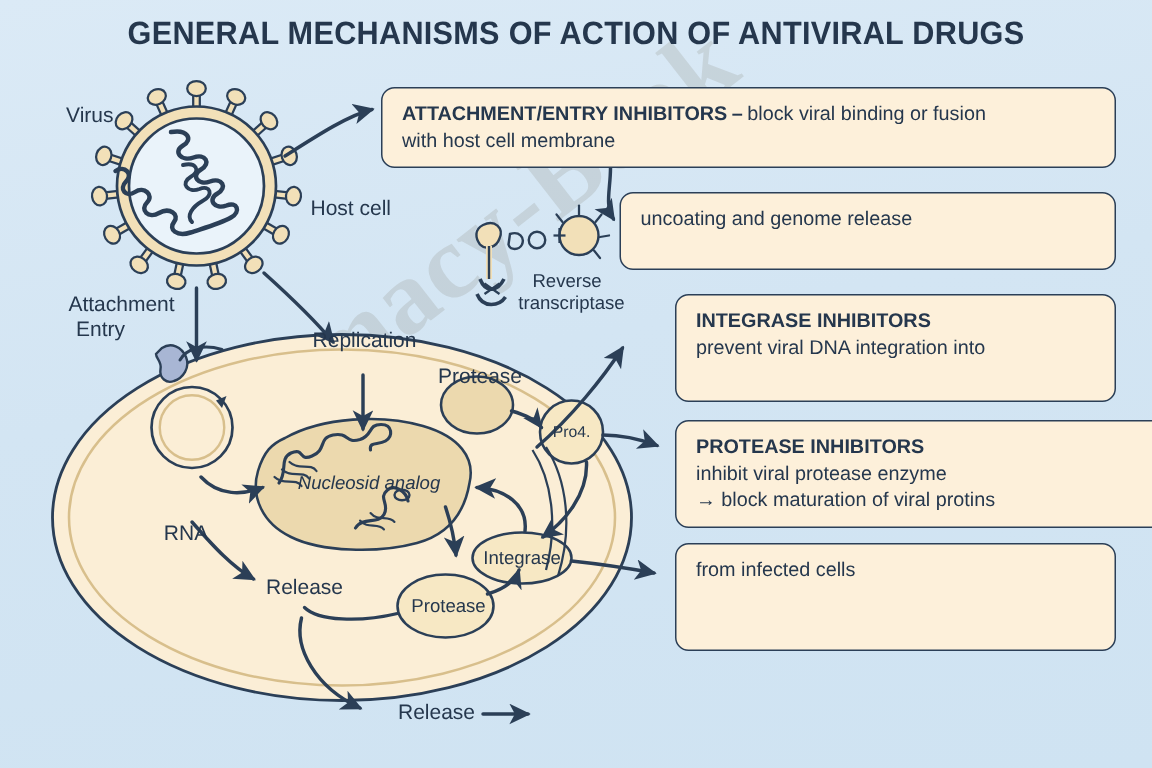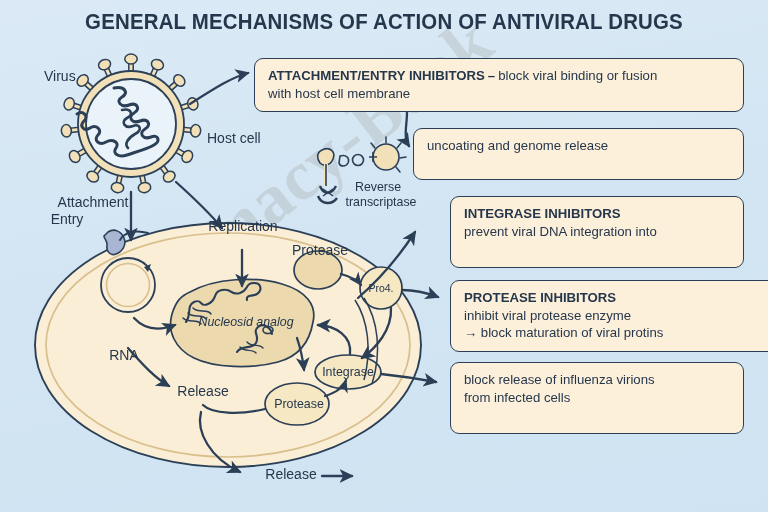--- a/index.html
+++ b/index.html
@@ -275,21 +275,21 @@
     </g>
 
     <g fill="none" stroke="#2b3f57" stroke-width="1.5">
       <path d="M355,300 C368,320 372,350 364,380"></path>
       <path d="M364,298 C378,320 382,352 372,384"></path>
     </g>
   </svg>
 
   <div class="lbl" style="left:44px;top:68px;">Virus</div>
   <div class="lbl" style="left:207px;top:130px;">Host cell</div>
-  <div class="lbl c" style="left:81px;top:194px;margin-left:12px;">Attachment</div>
+  <div class="lbl c" style="left:81px;top:194px;">Attachment</div>
   <div class="lbl c" style="left:67px;top:211px;">Entry</div>
   <div class="lbl c" style="left:243px;top:218px;">Replication</div>
   <div class="lbl c small" style="left:378px;top:180px;">Reverse</div>
   <div class="lbl c small" style="left:381px;top:195px;">transcriptase</div>
   <div class="lbl c" style="left:320px;top:242px;">Protease</div>
   <div class="lbl c tiny" style="left:381px;top:282px;">Pro4.</div>
   <div class="lbl c small" style="left:246px;top:315px;font-style:italic;">Nucleosid analog</div>
   <div class="lbl c small" style="left:348px;top:365px;">Integrase</div>
   <div class="lbl c small" style="left:299px;top:397px;">Protease</div>
   <div class="lbl c" style="left:124px;top:347px;">RNA</div>
@@ -310,17 +310,16 @@
     <span class="ln">prevent viral DNA integration into</span>
   </div>
 
   <div class="box" style="left:450px;top:280px;width:348px;height:72px;">
     <span class="ln"><b>PROTEASE INHIBITORS</b></span>
     <span class="ln">inhibit viral protease enzyme</span>
     <span class="ln">→ block maturation of viral protins</span>
   </div>
 
   <div class="box" style="left:450px;top:362px;width:294px;height:72px;">
-    <span class="ln">block release of influenza virions</span>
     <span class="ln">from infected cells</span>
   </div>
 
 </div>
 
 </body></html>

